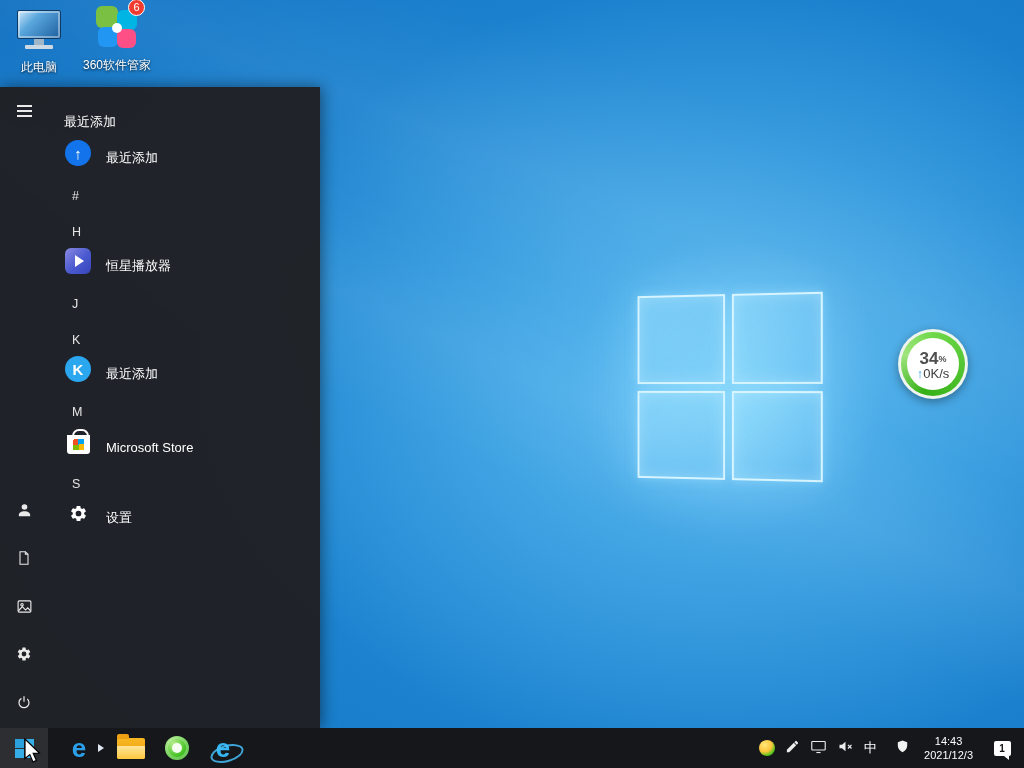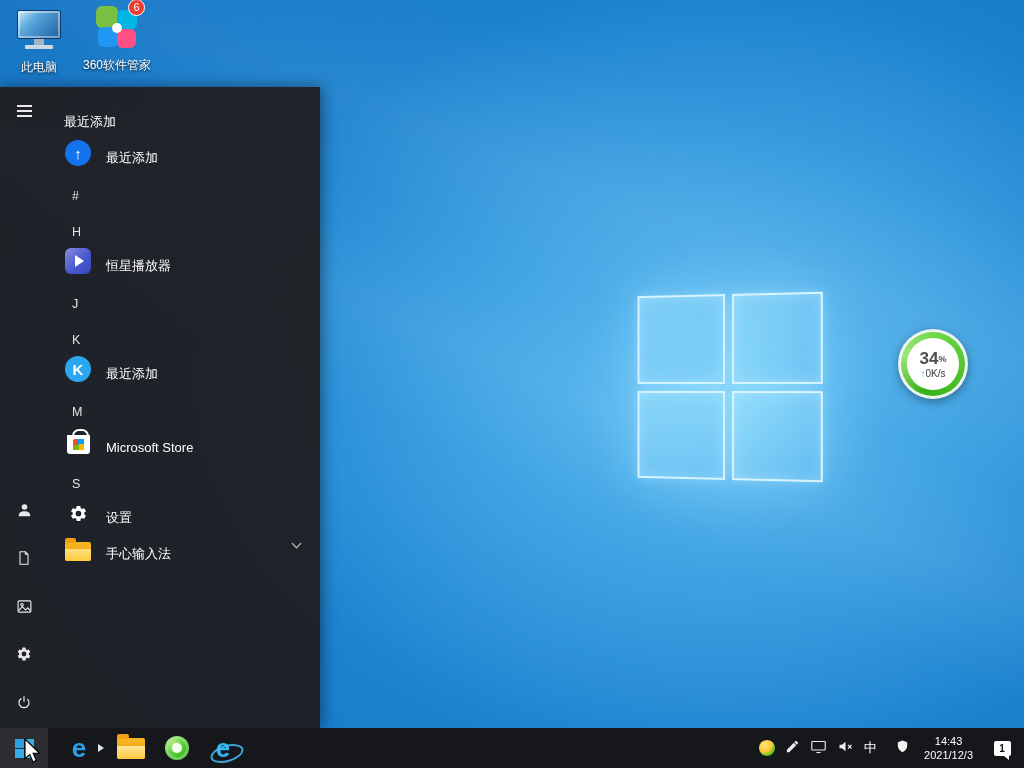--- a/index.html
+++ b/index.html
@@ -145,21 +145,21 @@
 
   
   .speed-widget { position:absolute; left:898px; top:329px; width:70px; height:70px; border-radius:50%;
     background:#eef4ee; box-shadow:0 3px 10px rgba(0,0,0,.35); z-index:3; }
   .ring { position:absolute; inset:3px; border-radius:50%;
     background:conic-gradient(from 0deg,#6fd84a,#35b017 55%,#9fe57d 80%,#6fd84a); }
   .ring-inner { position:absolute; inset:9px; border-radius:50%; background:#fff;
     display:flex; flex-direction:column; align-items:center; justify-content:center; }
   .pct-line { color:#4f4f4f; font-weight:bold; font-size:17px; line-height:18px; }
   .pct-unit { font-size:9px; font-weight:bold; vertical-align:top; }
-  .spd { font-size:10px; color:#3c3c3c; line-height:11px; }
+  .spd { font-size:13px; color:#3c3c3c; line-height:11px; }
   .up-arrow { color:#2a9df4; font-weight:bold; }
   .up-arrow::after { content:"↑"; }
 
   .cursor { position:absolute; left:22px; top:738px; z-index:9; }
 </style>
 </head>
 <body>
 
 <div class="desktop-bg">
   <div class="beam b1"></div>
@@ -289,27 +289,20 @@
       <span class="label">S</span>
     </div>
     <div class="row app">
       <span class="ic">
           <svg viewBox="0 0 24 24" width="19" height="19">
             <path fill="#fff" fill-rule="evenodd" d="M19.14 12.94c.04-.3.06-.61.06-.94 0-.32-.02-.64-.07-.94l2.03-1.58a.49.49 0 0 0 .12-.61l-1.92-3.32a.49.49 0 0 0-.59-.22l-2.39.96c-.5-.38-1.03-.7-1.62-.94l-.36-2.54a.48.48 0 0 0-.48-.41h-3.84c-.24 0-.43.17-.47.41l-.36 2.54c-.59.24-1.13.57-1.62.94l-2.39-.96a.49.49 0 0 0-.59.22L2.74 8.87c-.12.21-.08.47.12.61l2.03 1.58c-.05.3-.09.63-.09.94s.02.64.07.94l-2.03 1.58a.49.49 0 0 0-.12.61l1.92 3.32c.12.22.37.29.59.22l2.39-.96c.5.38 1.03.7 1.62.94l.36 2.54c.05.24.24.41.48.41h3.84c.24 0 .44-.17.47-.41l.36-2.54c.59-.24 1.13-.56 1.62-.94l2.39.96c.22.08.47 0 .59-.22l1.92-3.32a.49.49 0 0 0-.12-.61l-2.01-1.58zM12 15.6A3.6 3.6 0 1 1 12 8.4a3.6 3.6 0 0 1 0 7.2z"></path>
           </svg>
         </span>
       <span class="label">设置</span>
     </div>
-    <div class="row app">
-      <span class="ic">
-          <span class="folder-ic"></span>
-        </span>
-      <span class="label">手心输入法</span>
-      <span class="chev"></span>
-    </div>
   </div>
 </div>
 
 <div class="taskbar">
   <div class="tb-btn start-btn">
     <span class="win4">
         <i></i>
         <i></i>
         <i></i>
         <i></i>

